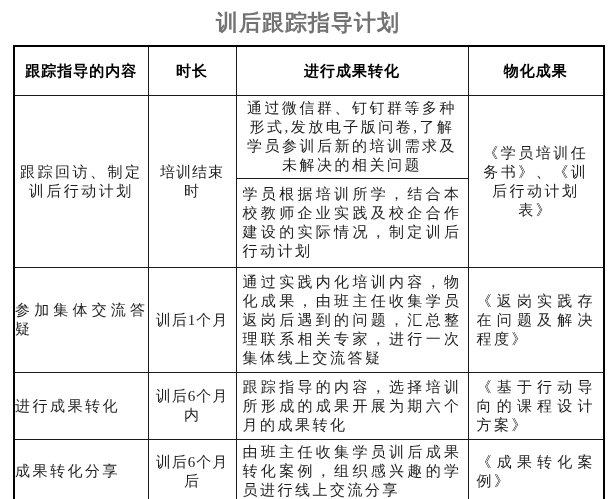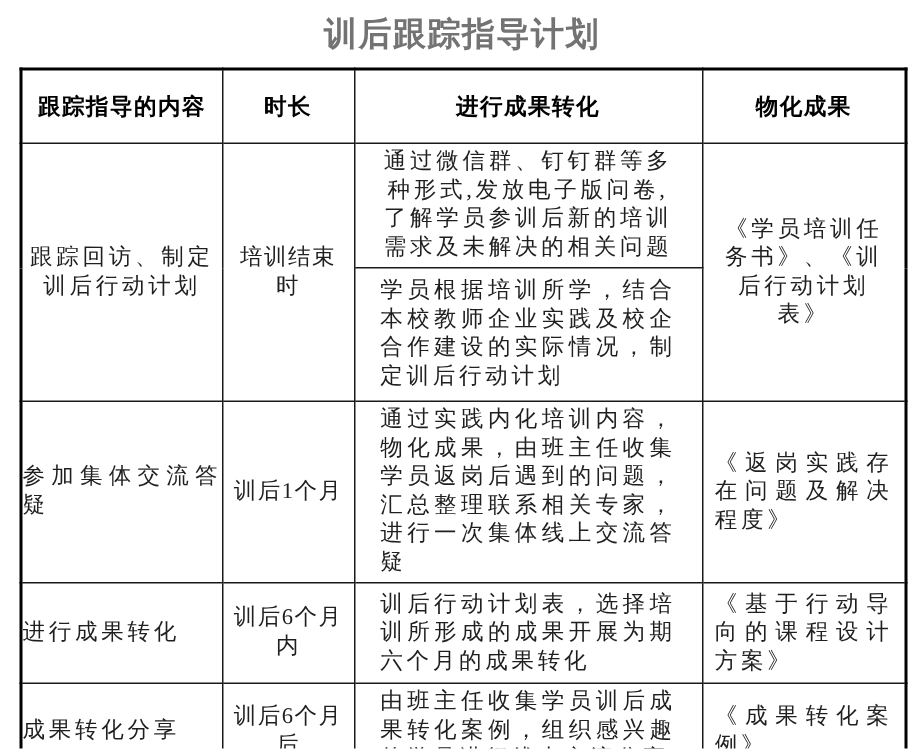--- a/index.html
+++ b/index.html
@@ -56,21 +56,21 @@
     padding: 3px 0;
   }
   td.col-duration {
     text-align: center;
     letter-spacing: 1px;
   }
   td.col-method {
     text-align: justify;
     text-justify: inter-character;
     letter-spacing: 2.5px;
-    padding: 3px 17px;
+    padding: 3px 6px;
   }
   td.col-outcome {
     text-align: justify;
     text-justify: inter-character;
     letter-spacing: 2.5px;
     padding: 3px 8px;
   }
   tr.r-sub-a td { height: 73px; text-align: center; }
   tr.r-sub-b td { height: 82px; }
   tr.r-2 td { height: 98px; }
@@ -109,21 +109,21 @@
     </tr>
     <tr class="r-2">
       <td class="col-content">参加集体交流答疑</td>
       <td class="col-duration">训后1个月</td>
       <td class="col-method">通过实践内化培训内容，物化成果，由班主任收集学员返岗后遇到的问题，汇总整理联系相关专家，进行一次集体线上交流答疑</td>
       <td class="col-outcome">《返岗实践存在问题及解决程度》</td>
     </tr>
     <tr class="r-3">
       <td class="col-content">进行成果转化</td>
       <td class="col-duration">训后6个月内</td>
-      <td class="col-method">训后行动计划表，选择培训所形成的成果开展为期六个月的成果转化</td>
+      <td class="col-method">跟踪指导的内容，选择培训所形成的成果开展为期六个月的成果转化</td>
       <td class="col-outcome">《基于行动导向的课程设计方案》</td>
     </tr>
     <tr class="r-4">
       <td class="col-content">成果转化分享</td>
       <td class="col-duration">训后6个月后</td>
       <td class="col-method">由班主任收集学员训后成果转化案例，组织感兴趣的学员进行线上交流分享</td>
       <td class="col-outcome">《成果转化案例》</td>
     </tr>
   </tbody>
 </table>

